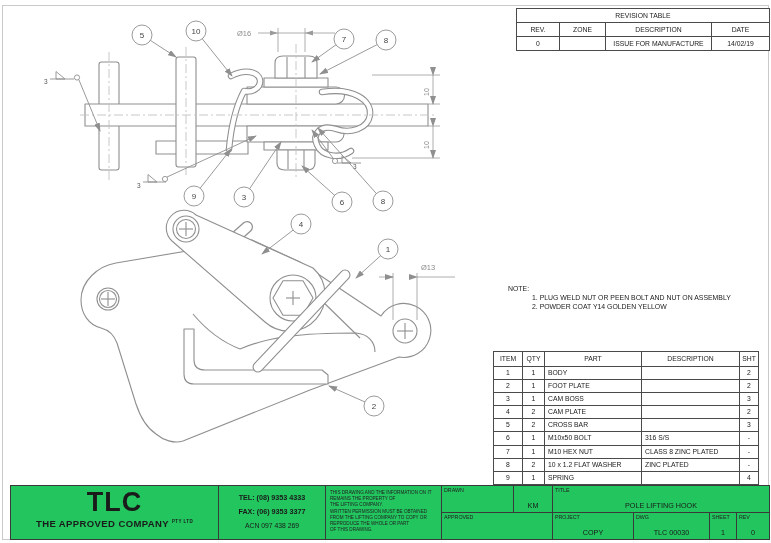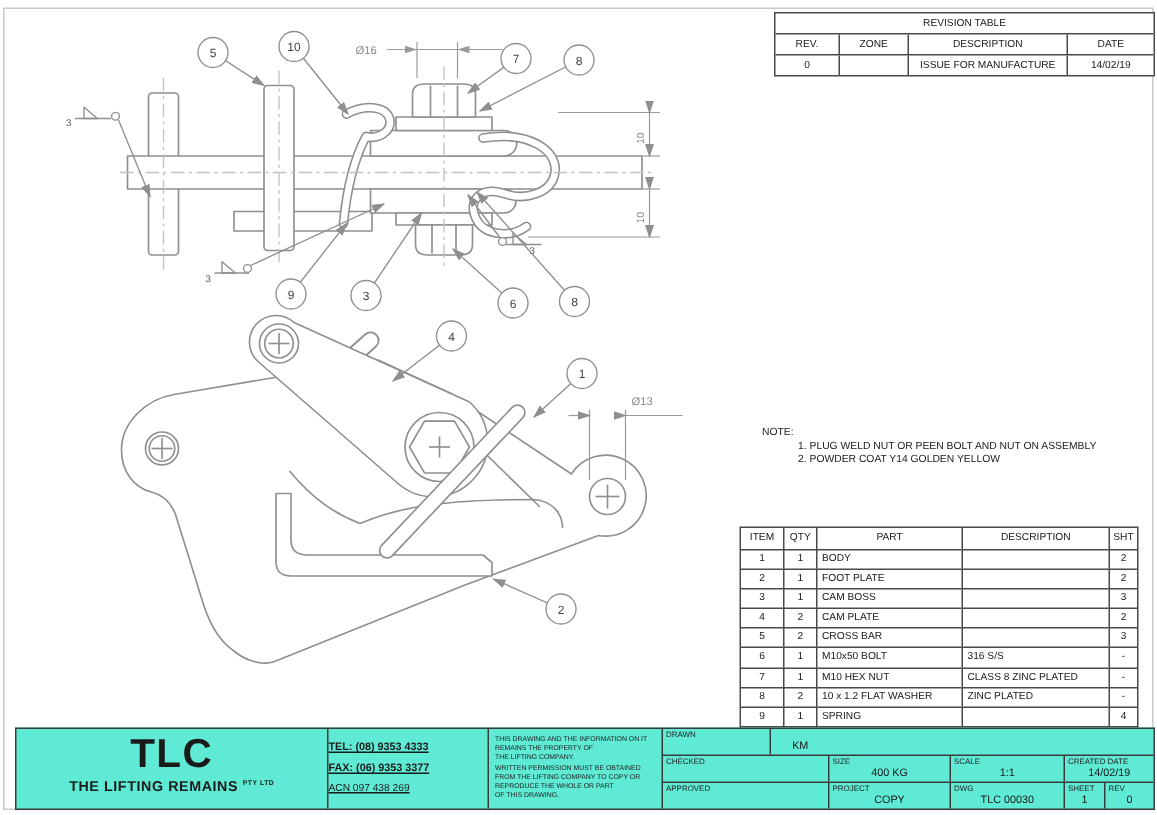--- a/index.html
+++ b/index.html
@@ -21,27 +21,27 @@
   
   .pt{position:absolute;left:493px;top:351px;width:264px;border:1px solid #4a4a4a;background:#fff;
       display:grid;grid-template-columns:28px 22px 97px 98px 19px;font-size:6.8px;}
   .pt div{height:12.2px;line-height:12.2px;border-left:1px solid #4a4a4a;border-top:1px solid #4a4a4a;
       text-align:center;overflow:hidden;white-space:nowrap;}
   .pt div.h{height:13.5px;line-height:13.5px;border-top:none;}
   .pt div:nth-child(5n+1){border-left:none;}
   .pt div.l{text-align:left;padding-left:3px;}
 
   
-  .tb{position:absolute;left:10px;top:485px;width:758px;height:53px;border:1px solid #3a3a3a;display:flex;background:#5eead4;}
+  .tb{position:absolute;left:10px;top:485px;width:758px;height:53px;border:1px solid #3a3a3a;display:flex;background:#22c55e;}
   .tb .cell{border-right:1px solid #3a3a3a;position:relative;box-sizing:border-box;}
   .tb-logo{width:208px;text-align:center;}
   .tb-logo .abbr{font-size:27px;font-weight:bold;letter-spacing:1px;line-height:30px;margin-top:1px;}
   .tb-logo .nm{font-size:9.5px;font-weight:bold;letter-spacing:.4px;line-height:10px;}
   .tb-logo .sup{font-size:4.5px;font-weight:bold;vertical-align:super;}
-  .tb-contact{width:107px;font-size:7.2px;font-weight:bold;padding-top:5px;box-sizing:border-box;text-decoration:underline;}
+  .tb-contact{width:107px;text-align:center;font-size:7.2px;font-weight:bold;padding-top:5px;box-sizing:border-box;}
   .tb-contact div{line-height:14px;}
   .tb-contact .acn{font-weight:normal;font-size:6.8px;}
   .tb-disc{width:116px;font-size:4.6px;line-height:6.2px;padding:4px 0 0 4px;box-sizing:border-box;color:#222;}
   .tb-grid{flex:1;display:flex;flex-direction:column;justify-content:flex-end;}
   .tb-grid .r{display:flex;border-bottom:1px solid #3a3a3a;flex:1;}
   .tb-grid .r:last-child{border-bottom:none;}
   .tb-grid .c{border-right:1px solid #3a3a3a;position:relative;box-sizing:border-box;}
   .tb-grid .c:last-child{border-right:none;}
   .lab{position:absolute;left:2px;top:1px;font-size:5.3px;color:#222;}
   .val{position:absolute;left:0;right:0;bottom:2px;text-align:center;font-size:7.2px;white-space:nowrap;}
@@ -327,21 +327,21 @@
   <div>10</div>
     <div>1</div>
     <div class="l">RH SPRING</div>
     <div class="l"></div>
     <div>4</div>
 </div>
 
 <div class="tb">
   <div class="cell tb-logo">
     <div class="abbr">TLC</div>
-    <div class="nm"><span>THE LIFTING REMAINS</span> <span class="sup">PTY LTD</span></div>
+    <div class="nm"><span>THE APPROVED COMPANY</span> <span class="sup">PTY LTD</span></div>
   </div>
   <div class="cell tb-contact">
     <div>TEL: (08) 9353 4333</div>
     <div>FAX: (06) 9353 3377</div>
     <div class="acn">ACN 097 438 269</div>
   </div>
   <div class="cell tb-disc">
     <div>THIS DRAWING AND THE INFORMATION ON IT</div>
     <div>REMAINS THE PROPERTY OF</div>
     <div>THE LIFTING COMPANY.</div>
@@ -351,37 +351,23 @@
     <div>OF THIS DRAWING.</div>
   </div>
   <div class="tb-grid">
     <div class="r">
       <div class="c" style="width:72px">
           <span class="lab">DRAWN</span>
         </div>
       <div class="c" style="width:39px">
           <span class="val">KM</span>
         </div>
-    </div>
-    <div class="r">
-      <div class="c" style="width:111px">
-          <span class="lab">CHECKED</span>
-          <span class="val"></span>
-        </div>
-      <div class="c" style="width:81px">
-          <span class="lab">SIZE</span>
-          <span class="val">400 KG</span>
-        </div>
-      <div class="c" style="width:76px">
-          <span class="lab">SCALE</span>
-          <span class="val">1:1</span>
-        </div>
       <div class="c" style="flex:1">
-          <span class="lab">CREATED DATE</span>
-          <span class="val">14/02/19</span>
+          <span class="lab">TITLE</span>
+          <span class="val">POLE LIFTING HOOK</span>
         </div>
     </div>
     <div class="r">
       <div class="c" style="width:111px">
           <span class="lab">APPROVED</span>
           <span class="val"></span>
         </div>
       <div class="c" style="width:81px">
           <span class="lab">PROJECT</span>
           <span class="val">COPY</span>

